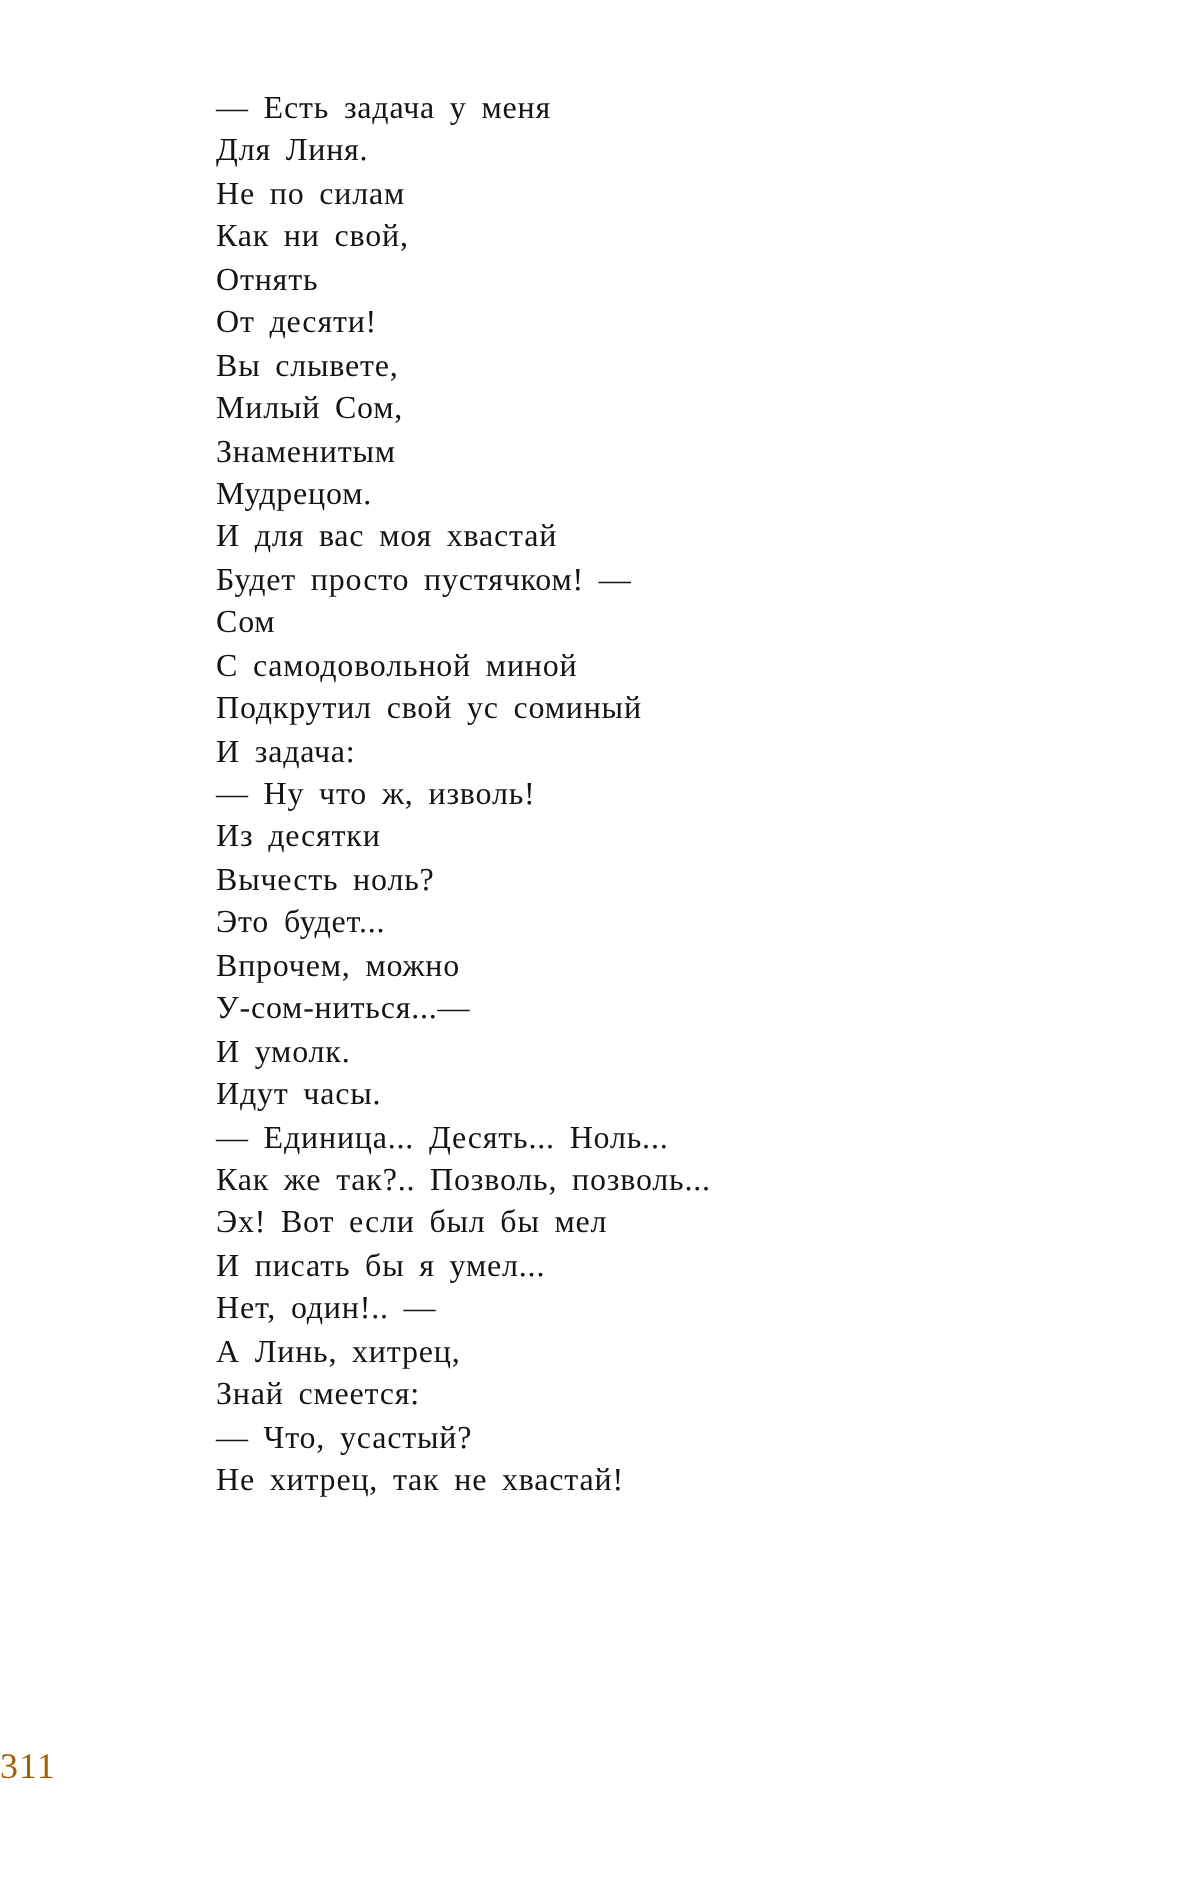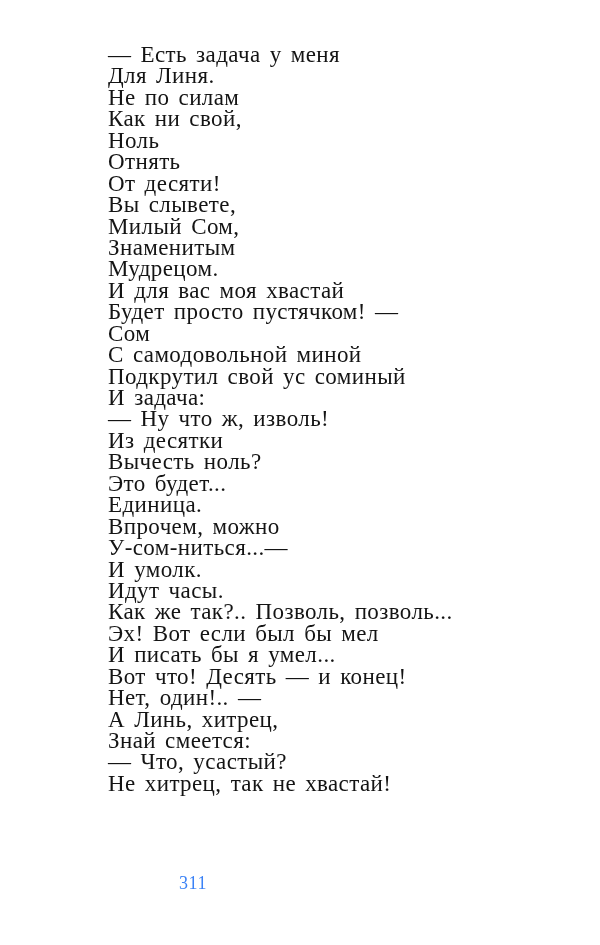--- a/index.html
+++ b/index.html
@@ -14,75 +14,73 @@
     background: #ffffff;
     overflow: hidden;
     font-family: "Liberation Serif", "DejaVu Serif", serif;
     color: #141414;
   }
   .poem {
     position: absolute;
     top: 44px;
     left: 108px;
     width: 460px;
-    font-size: 23px;
+    font-size: 16px;
     line-height: 21.45px;
     letter-spacing: 0.4px;
     word-spacing: 3px;
     white-space: nowrap;
   }
   .poem .line {
     height: 21.45px;
   }
   .page-number {
     position: absolute;
     top: 873px;
     left: 0;
     width: 386px;
-    text-align: center;
+    text-align: left;
     font-size: 18px;
     letter-spacing: 0.5px;
-    color: #3b82f6;
+    color: #a16207;
   }
 </style>
 </head>
 <body>
 
 <div class="page">
   <div class="poem">
     <div class="line">— Есть задача у меня</div>
     <div class="line">Для Линя.</div>
     <div class="line">Не по силам</div>
     <div class="line">Как ни свой,</div>
-    <div class="line">Ноль</div>
     <div class="line">Отнять</div>
     <div class="line">От десяти!</div>
     <div class="line">Вы слывете,</div>
     <div class="line">Милый Сом,</div>
     <div class="line">Знаменитым</div>
     <div class="line">Мудрецом.</div>
     <div class="line">И для вас моя хвастай</div>
     <div class="line">Будет просто пустячком! —</div>
     <div class="line">Сом</div>
     <div class="line">С самодовольной миной</div>
     <div class="line">Подкрутил свой ус соминый</div>
     <div class="line">И задача:</div>
     <div class="line">— Ну что ж, изволь!</div>
     <div class="line">Из десятки</div>
     <div class="line">Вычесть ноль?</div>
     <div class="line">Это будет...</div>
-    <div class="line">Единица.</div>
     <div class="line">Впрочем, можно</div>
     <div class="line">У-сом-ниться...—</div>
     <div class="line">И умолк.</div>
     <div class="line">Идут часы.</div>
+    <div class="line">— Единица... Десять... Ноль...</div>
     <div class="line">Как же так?.. Позволь, позволь...</div>
     <div class="line">Эх! Вот если был бы мел</div>
     <div class="line">И писать бы я умел...</div>
-    <div class="line">Вот что! Десять — и конец!</div>
     <div class="line">Нет, один!.. —</div>
     <div class="line">А Линь, хитрец,</div>
     <div class="line">Знай смеется:</div>
     <div class="line">— Что, усастый?</div>
     <div class="line">Не хитрец, так не хвастай!</div>
   </div>
   <div class="page-number">311</div>
 </div>
 
 </body></html>

